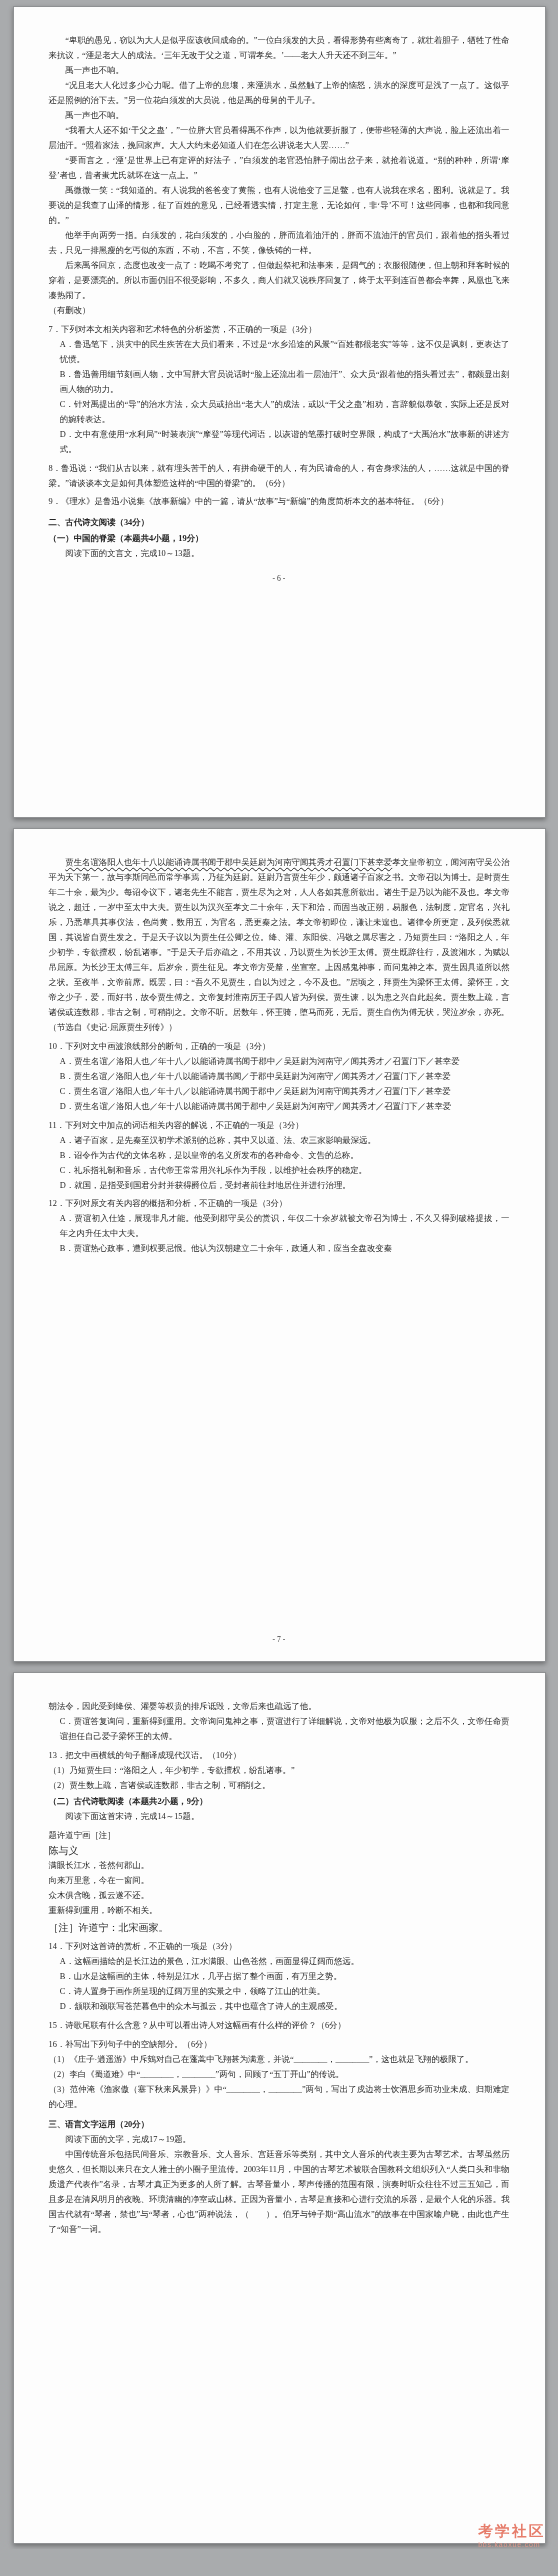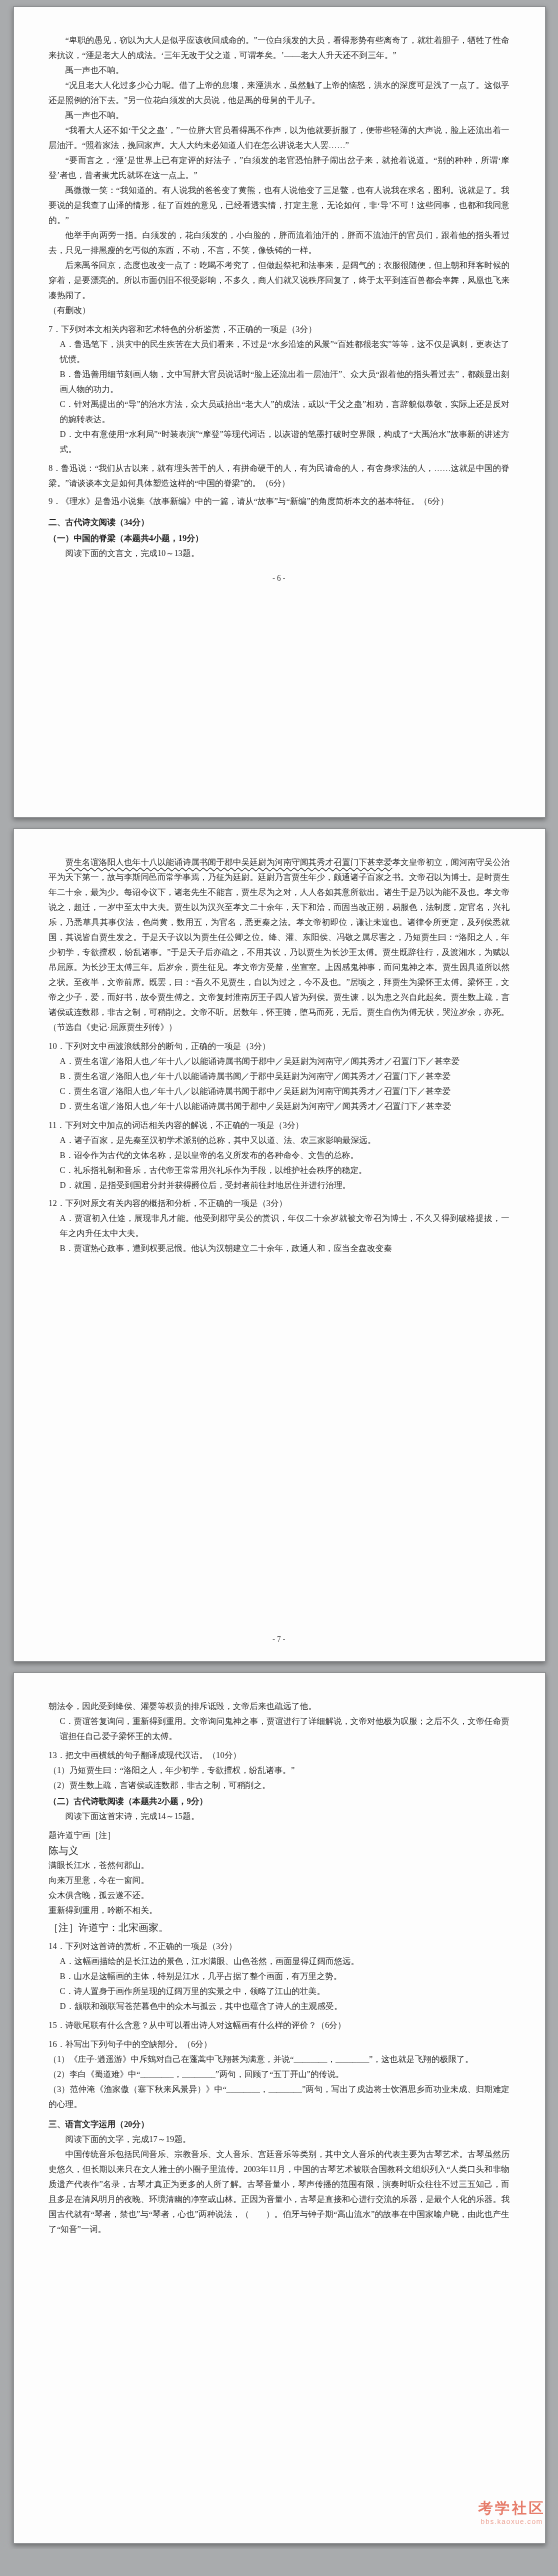--- a/index.html
+++ b/index.html
@@ -57,22 +57,22 @@
     text-align:center;
     font-size:7.7px;
     color:#3a3a3a;
     margin-top:9.2px;
   }
   .footer:empty{display:none;}
   .footer.pin-bottom{margin-top:auto;padding-top:9.2px;}
   .watermark{
     position:absolute;
     right:12.3px;
-    bottom:24px;
-    text-align:center;
+    bottom:1px;
+    text-align:left;
     opacity:.9;
     pointer-events:none;
     margin-left:16px;
   }
   .wm-title{
     font-size:14.6px;
     font-weight:bold;
     color:#e4705c;
     letter-spacing:2.3px;
     font-family:"Liberation Sans","DejaVu Sans",sans-serif;

